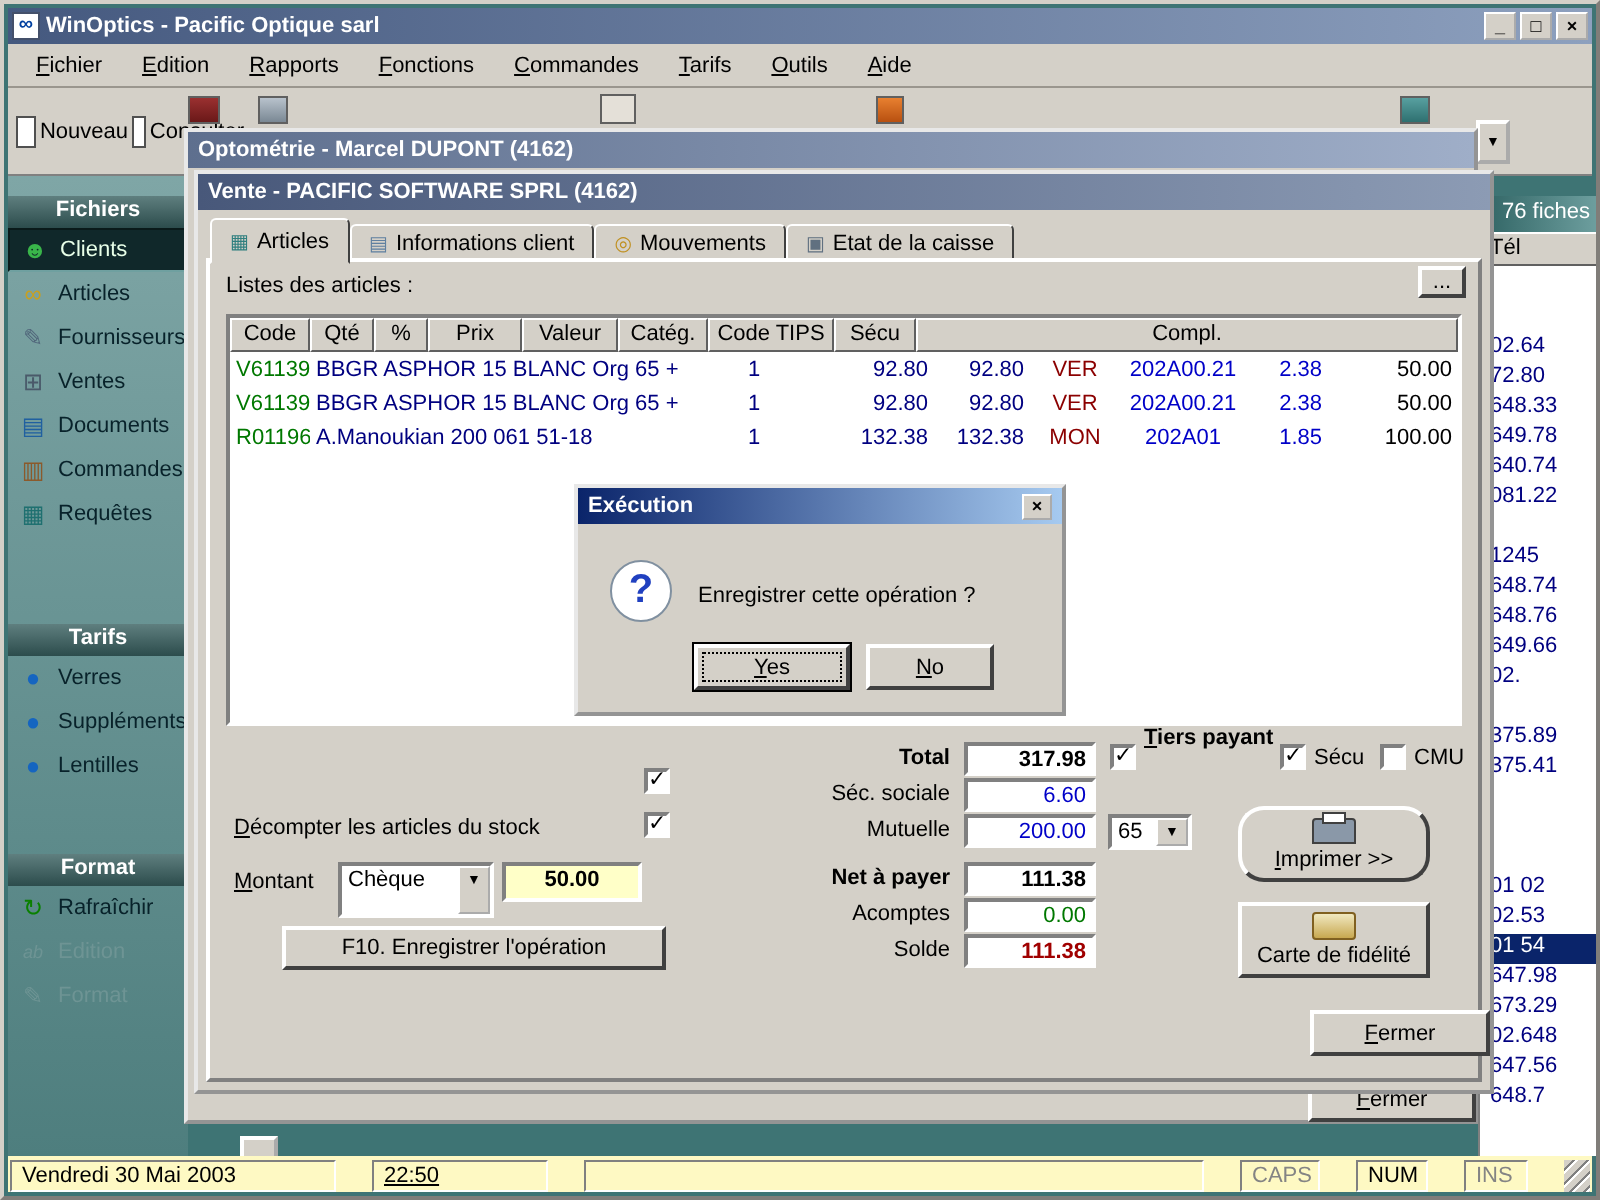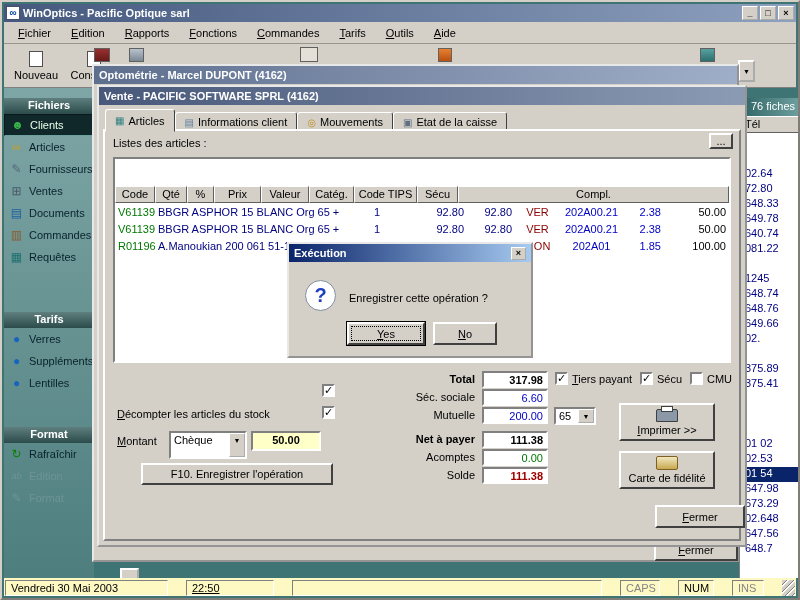--- a/index.html
+++ b/index.html
@@ -17,21 +17,21 @@
   .tb-btns { margin-left:auto; display:flex; gap:2px; }
   .tb-btn { width:16px; height:14px; font-size:9px; line-height:10px; background:#D4D0C8;
     border:1px outset #fff; color:#000; font-weight:bold; padding:0; }
 
   
   .menubar { position:absolute; left:2px; top:20px; right:2px; height:22px; background:#D4D0C8;
     display:flex; align-items:center; padding-left:4px; border-bottom:1px solid #9A968E; }
   .menu-item { padding:2px 10px; }
   .toolbar { position:absolute; left:2px; top:42px; right:2px; height:44px; background:#D4D0C8;
     border-bottom:1px solid #808080; }
-  .tool-btn { position:absolute; top:2px; width:56px; height:39px; display:flex; flex-direction:column;
+  .tool-btn { position:absolute; top:2px; width:56px; height:39px; display:flex; flex-direction:row;
     align-items:center; justify-content:center; gap:2px; background:#D4D0C8; }
   .page-icon { width:14px; height:16px; background:#fff; border:1px solid #505050;
     box-shadow:inset 0 3px 0 #fff, inset 0 -2px 0 #fff; }
   .frag { position:absolute; border:1px solid #606060; }
   .dd-btn { position:absolute; left:734px; top:16px; width:17px; height:22px; background:#D4D0C8;
     border:2px outset #fff; font-size:7px; padding:0; }
 
   
   .sidebar { position:absolute; left:2px; top:86px; width:90px; bottom:20px;
     background:linear-gradient(180deg,#7FA6A6,#4E7E7E); overflow:hidden; }
@@ -74,21 +74,21 @@
   .tab.active { height:23px; z-index:4; position:relative; }
   .tab-icon { font-size:10px; }
   .v-panel { position:absolute; left:4px; top:42px; right:4px; bottom:4px; background:#D4D0C8;
     border:2px solid; border-color:#FFF #808080 #808080 #FFF; }
   .list-label { position:absolute; left:8px; top:6px; }
   .more-btn { position:absolute; right:6px; top:2px; width:24px; height:16px; line-height:8px; }
 
   
   .table { position:absolute; left:8px; top:26px; width:618px; height:206px; background:#fff;
     border:2px solid; border-color:#808080 #FFF #FFF #808080; overflow:hidden; }
-  .thead { display:flex; height:17px;margin-top:27px; }
+  .thead { display:flex; height:17px; }
   .th { background:#D4D0C8; border:1px solid; border-color:#FFF #606060 #606060 #FFF;
     text-align:center; overflow:hidden; white-space:nowrap; flex-shrink:0; padding-top:1px; }
   .trow { display:flex; height:17px; align-items:center; }
   .td { flex-shrink:0; overflow:hidden; white-space:nowrap; padding:0 3px; }
   .c0{width:40px;} .c1{width:206px;} .c2{width:32px;} .c3{width:27px;} .c4{width:47px;}
   .c5{width:48px;} .c6{width:45px;} .c7{width:63px;} .c8{width:41px;} .c9{flex:1 1 auto;}
   .code{color:#007800;} .desig{color:#000080;} .qnum{color:#000080;text-align:center;}
   .rnum{color:#000080;text-align:right;} .categ{color:#8B0000;text-align:center;}
   .tips{color:#0000C8;text-align:center;} .secuv{color:#0000C8;text-align:right;}
   .compl{color:#000;text-align:right;}
@@ -392,27 +392,27 @@
         <span class="dd">▼</span>
       </div>
       <span class="plabel bold" style="left:262px;top:302px;width:108px;text-align:right;">Net à payer</span>
       <div class="field bold" style="left:377px;top:300px;width:66px;height:17px;">111.38</div>
       <span class="plabel" style="left:262px;top:320px;width:108px;text-align:right;">Acomptes</span>
       <div class="field greenval" style="left:377px;top:318px;width:66px;height:17px;">0.00</div>
       <span class="plabel" style="left:262px;top:338px;width:108px;text-align:right;">Solde</span>
       <div class="field redval" style="left:377px;top:336px;width:66px;height:17px;">111.38</div>
 
       <span class="checkbox" style="left:450px;top:241px;">✓</span>
-      <span class="plabel" style="left:467px;top:242px;"><u>T</u>iers payant</span>
+      <span class="plabel" style="left:467px;top:232px;font-weight:bold;"><u>T</u>iers payant</span>
       <span class="checkbox" style="left:535px;top:241px;">✓</span>
       <span class="plabel" style="left:552px;top:242px;">Sécu</span>
       <span class="checkbox" style="left:585px;top:241px;"></span>
       <span class="plabel" style="left:602px;top:242px;">CMU</span>
 
-      <button class="btn big-btn" style="left:514px;top:272px;">
+      <button class="btn big-btn" style="left:514px;top:272px;border-radius:13px;">
         <span class="printer-icon">
             <span class="paper"></span>
           </span>
         <span><u>I</u>mprimer  &gt;&gt;</span>
       </button>
       <button class="btn big-btn" style="left:514px;top:320px;">
         <span class="card-icon"></span>
         <span>Carte de fidélité</span>
       </button>
       <button class="btn" style="position:absolute;left:550px;top:374px;width:90px;height:23px;"><u>F</u>ermer</button>

